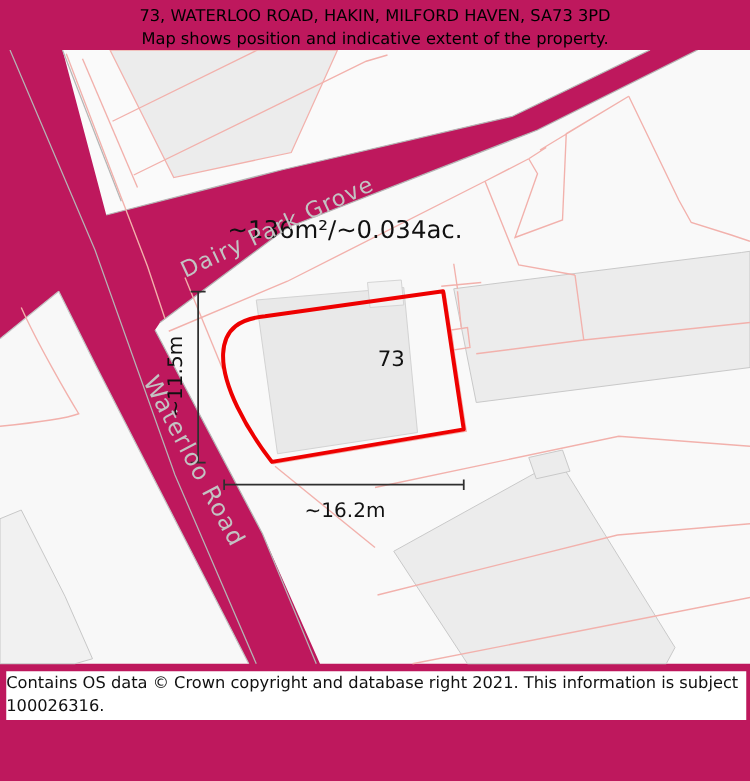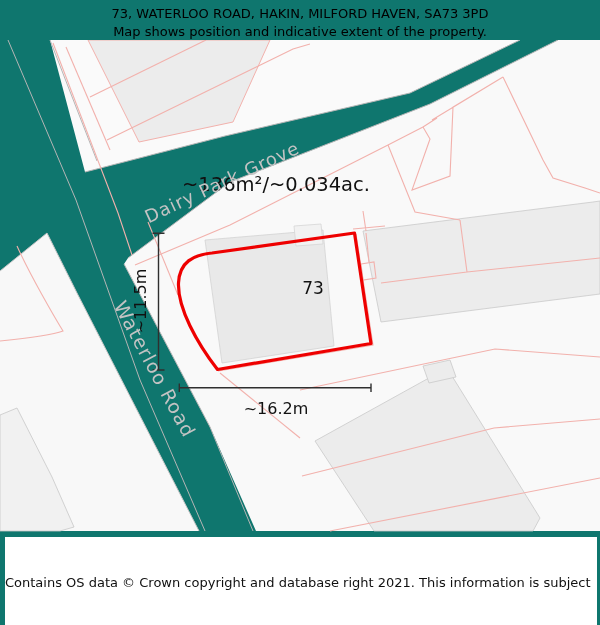--- a/index.html
+++ b/index.html
@@ -1,30 +1,30 @@
 <!DOCTYPE html>
 <html style="--property-outline: #ee0000; --parcel-line: #f2b1ac; --road-line: #b5b5b5; --street-label: #c3c3c3; --dimension-line: #2f2f2f;"><head>
 <meta charset="utf-8">
 <style>
   html,body{margin:0;padding:0;background:#fff;}
-  .screen{position:relative;width:600px;height:625px;background:#0f766e;overflow:hidden;
+  .screen{position:relative;width:600px;height:625px;background:#be185d;overflow:hidden;
           font-family:"DejaVu Sans","Liberation Sans",sans-serif;}
   .titleblock{position:absolute;top:5px;left:0;width:600px;text-align:center;color:#000;}
   .title-line{font-size:13px;line-height:18px;white-space:nowrap;}
   .mapsvg{position:absolute;left:0;top:0;}
   .maplabel{position:absolute;transform:translate(-50%,-50%);white-space:nowrap;color:#111;}
   .arealabel{font-size:19.5px;}
   .propnum{font-size:17px;}
   .street{color:var(--street-label,#c3c3c3);}
   .street-dairy{font-size:18px;letter-spacing:1px;transform:translate(-50%,-50%) rotate(-25deg);}
   .street-waterloo{font-size:19px;letter-spacing:1px;transform:translate(-50%,-50%) rotate(62deg);}
   .dimlabel{font-size:16px;}
   .dim-v{transform:translate(-50%,-50%) rotate(-90deg);}
   .footer{position:absolute;left:5px;top:537px;width:592px;background:#fff;color:#111;}
-  .footer div{font-size:13px;line-height:19.4px;white-space:nowrap;margin-top:36px;}
+  .footer div{font-size:13px;line-height:19.4px;white-space:nowrap;}
   
   .gline{fill:none;stroke:var(--road-line,#b5b5b5);stroke-width:1;}
   .gline2{fill:none;stroke:#c4c4c4;stroke-width:1;}
   .pink{fill:none;stroke:var(--parcel-line,#f2b1ac);stroke-width:1.1;}
   .ntint{fill:#fafafa;stroke:none;}
   .setint{fill:#f9f9f9;stroke:none;}
   .parcel{fill:#f8f8f8;stroke:none;}
   .bld{fill:#ececec;stroke:#c9c9c9;stroke-width:0.8;}
   .bldp{fill:#ececec;stroke:var(--parcel-line,#f2b1ac);stroke-width:1;}
   .bldl{fill:#f1f1f1;stroke:#c8c8c8;stroke-width:0.8;}

